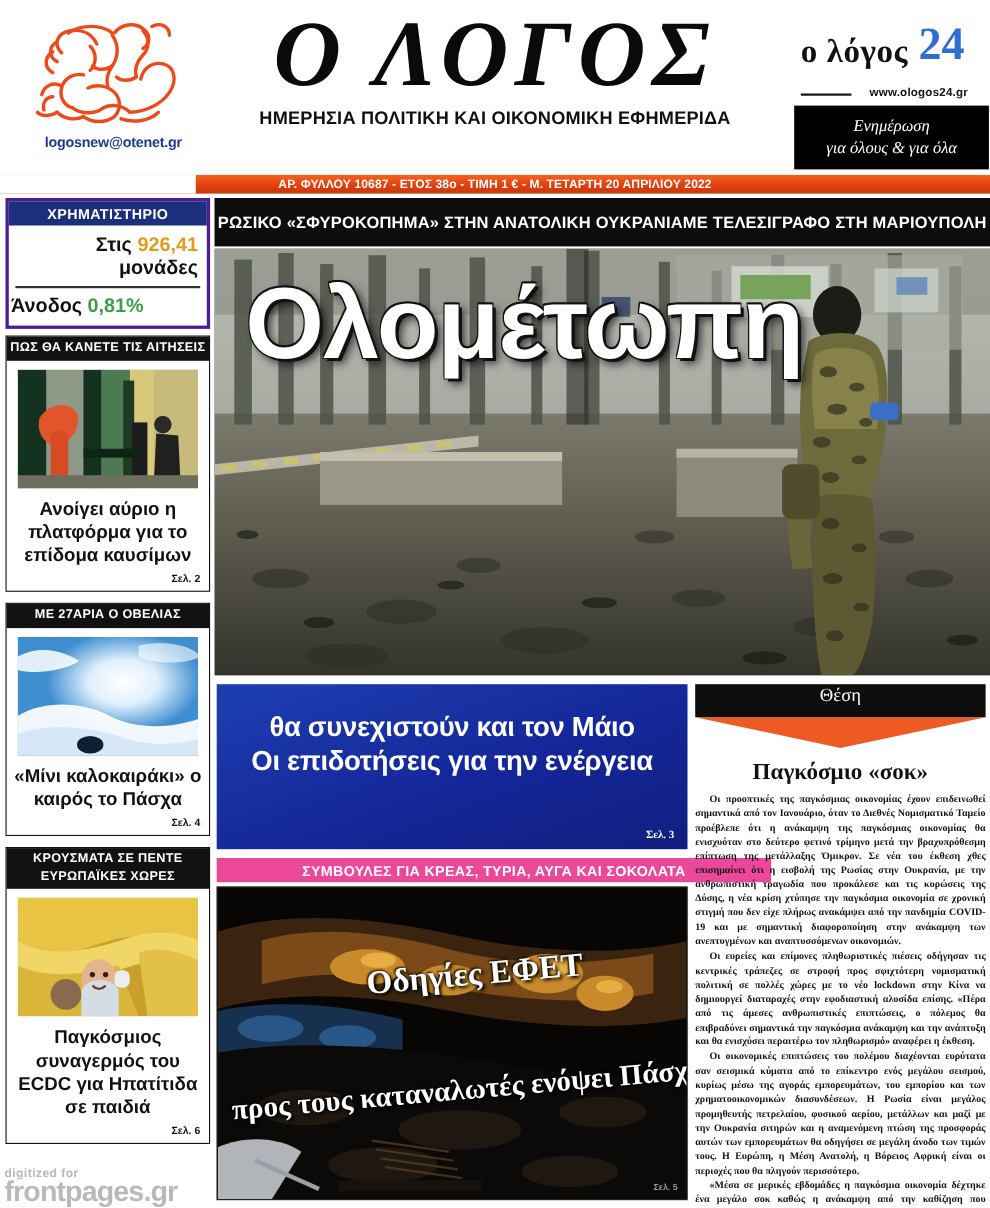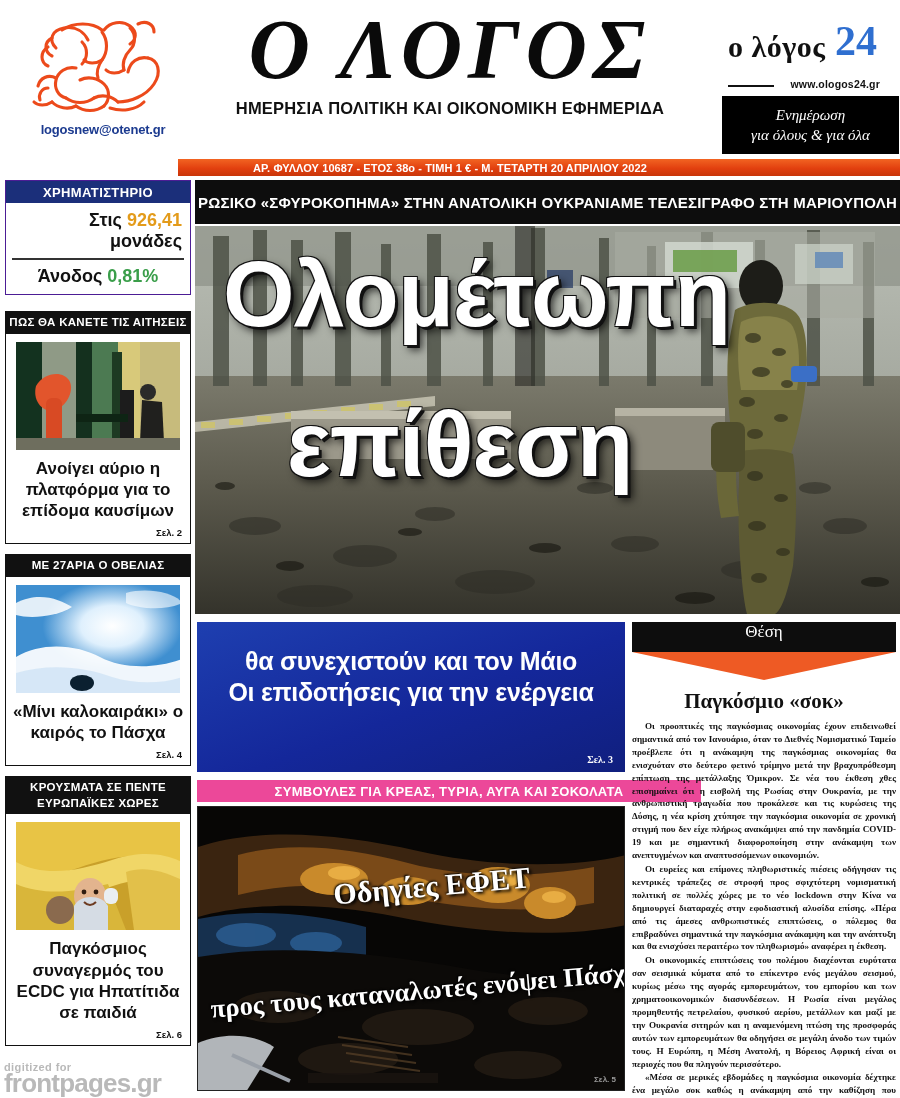--- a/index.html
+++ b/index.html
@@ -62,31 +62,31 @@
     position:absolute; left:0; top:159px; width:900px; height:17px;
     background:linear-gradient(180deg,#f26422 0%,#e2400f 55%,#c93509 100%);
     color:#fff; font-size:11px; font-weight:bold; letter-spacing:0.1px;
     display:flex; align-items:center; justify-content:center;
   }
   .datebar-left { position:absolute; left:0; top:159px; width:178px; height:17px; background:#fff; }
 
   
   .leftcol { position:absolute; left:5px; top:180px; width:186px; }
 
-  .stockbox { border:1px solid #4c1d95; background:#fff; margin-bottom:16px; }
+  .stockbox { border:3px solid #4c1d95; background:#fff; margin-bottom:6px; }
   .stock-hd {
     background:#1b2f7a; color:#fff; text-align:center;
     font-size:13px; font-weight:bold; padding:4px 0 3px; letter-spacing:0.4px;
   }
   .stock-row1 {
     text-align:right; font-size:18px; font-weight:bold; color:#111;
     padding:7px 2px 6px; border-bottom:2px solid #333; margin:0 6px;
   }
   .stock-num { color:#e39b1a; }
-  .stock-row2 { text-align:center; font-size:18px; font-weight:bold; color:#111; padding:6px 2px 7px; }
+  .stock-row2 { font-size:18px; font-weight:bold; color:#111; padding:6px 2px 7px; }
   .stock-pct { color:#3a9e4a; }
 
   .card { border:1px solid #111; background:#fff; margin-bottom:10px; }
   .card-hd {
     background:#111; color:#fff; text-align:center; font-size:11.5px;
     font-weight:bold; padding:3px 2px; letter-spacing:0.3px; line-height:1.35;
   }
   .card-img { margin:8px 10px 0; height:108px; overflow:hidden; position:relative; }
   .card-body {
     text-align:center; padding:8px 6px 4px; font-size:17px; font-weight:bold;
@@ -448,21 +448,20 @@
         <path d="M524 210 C520 232 520 262 526 292 L544 290 C540 258 540 230 544 212Z" fill="#6a6738"></path>
         <rect x="516" y="196" width="34" height="50" rx="8" fill="#4f4d2c"></rect>
       </g>
 
       <rect x="320" y="0" width="20" height="160" fill="#2a2a24" opacity="0.6"></rect>
       <rect x="352" y="44" width="26" height="18" fill="#2a3d66" opacity="0.75"></rect>
     </svg>
 
     <div class="hero-head">
       <div class="hero-l1">Ολομέτωπη</div>
-      <div class="hero-l2">επίθεση</div>
     </div>
   </div>
 
   <div class="bluebox">
     <div class="bluebox-head">
       <div>θα συνεχιστούν και τον Μάιο</div>
       <div>Οι επιδοτήσεις για την ενέργεια</div>
     </div>
     <div class="bluebox-sel">Σελ. 3</div>
   </div>

